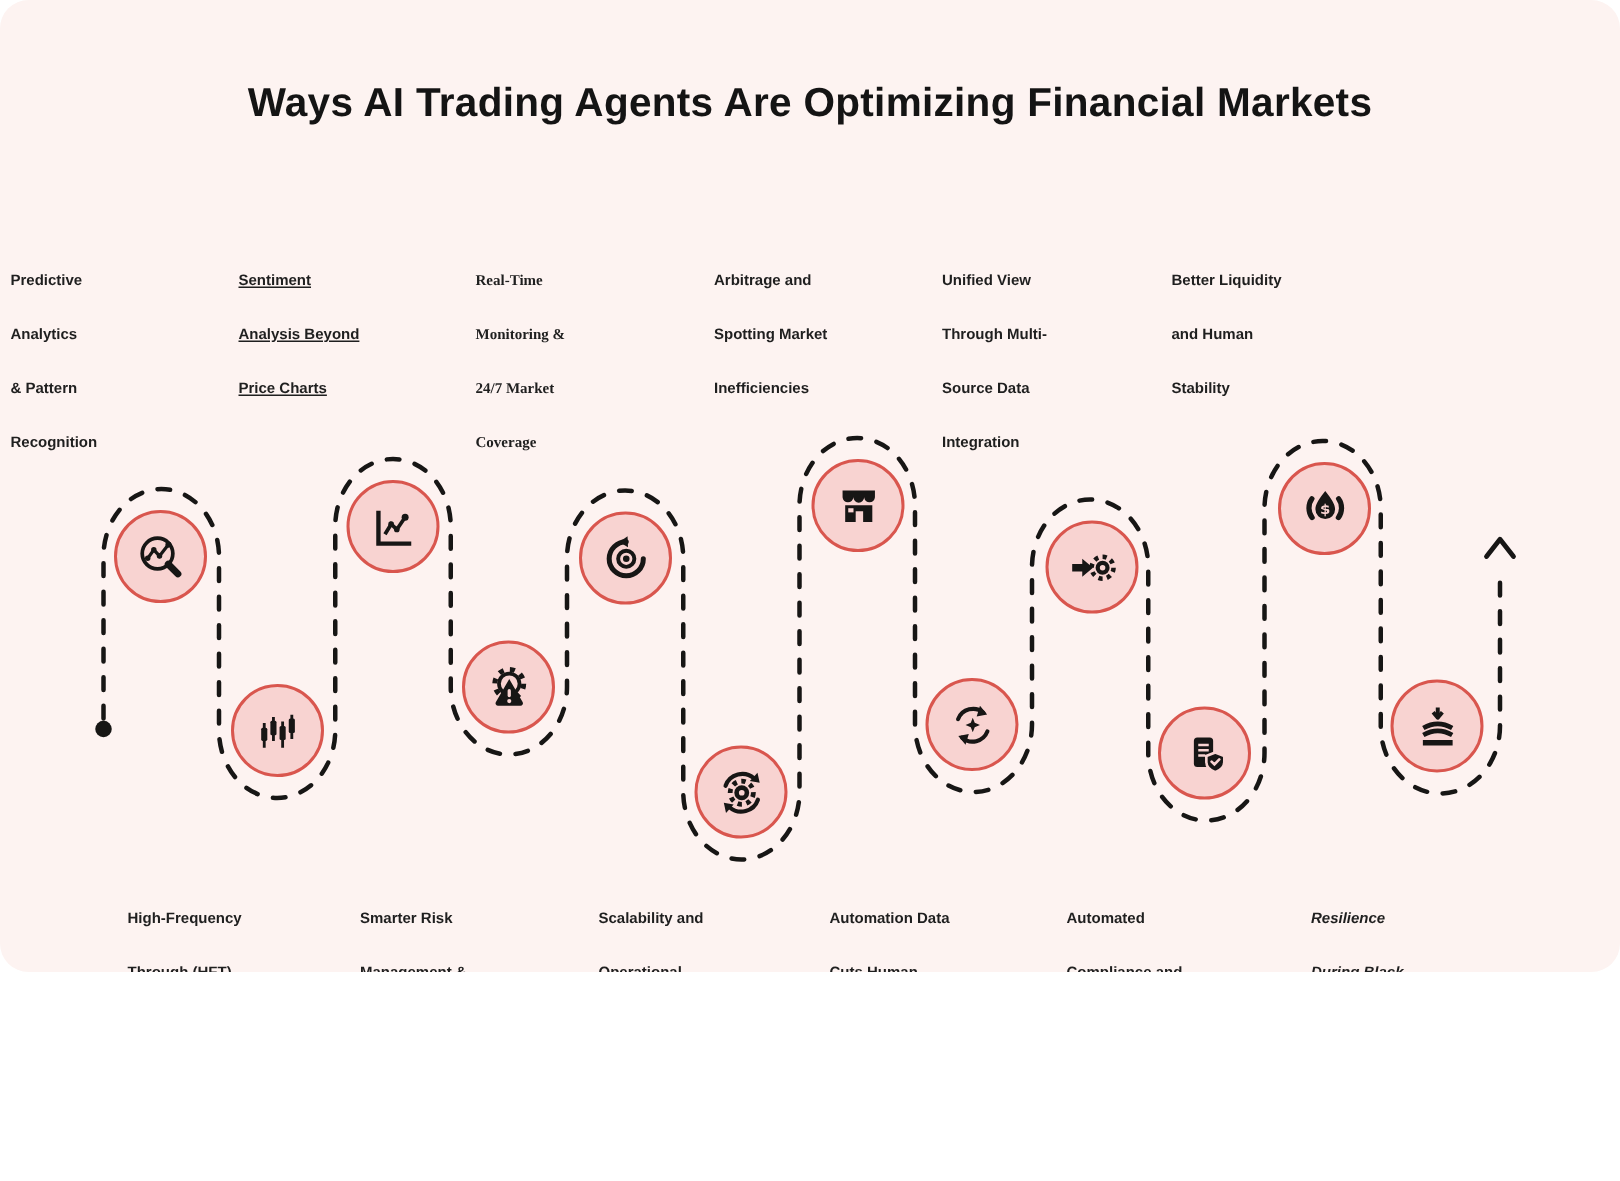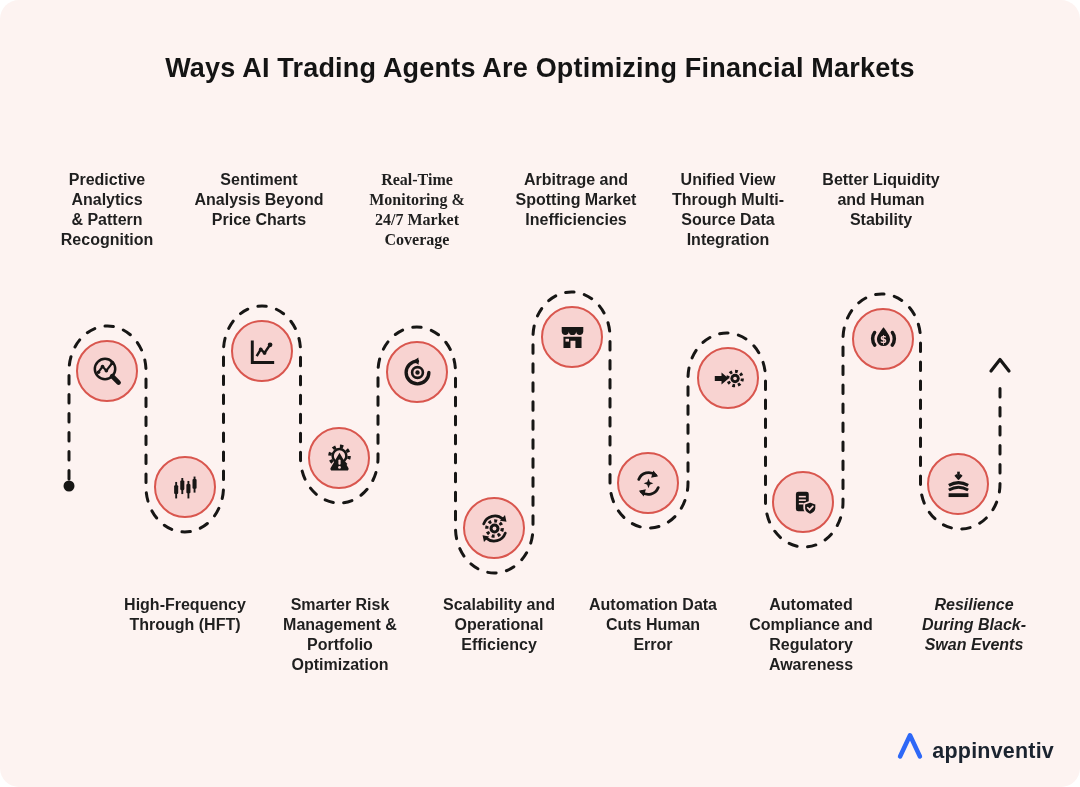--- a/index.html
+++ b/index.html
@@ -1,31 +1,31 @@
 <!DOCTYPE html>
 <html><head>
 <meta charset="utf-8">
 <style>
   html,body{margin:0;padding:0;}
   .stage{
-    position:relative;width:1080px;height:787px;overflow:hidden;
+    position:relative;width:1080px;height:648px;overflow:hidden;
     background:var(--background,#FDF3F1);
     font-family:"Liberation Sans", sans-serif;
     border-radius:19px;
   }
   .title{
     position:absolute;top:53px;left:0;width:100%;margin:0;
     text-align:center;font-size:27px;font-weight:700;
     color:var(--title-text,#141414);letter-spacing:.2px;
   }
   .flow-svg{position:absolute;left:0;top:0;}
   .step-label{
     position:absolute;transform:translateX(-50%);
-    width:200px;text-align:center;white-space:pre-line;
-    font-size:16px;line-height:20px;font-weight:600;
+    width:200px;white-space:pre-line;
+    font-size:10px;line-height:36px;font-weight:600;
     color:var(--label-text,#1F1F1F);
   }
   .node{
     position:absolute;width:62px;height:62px;border-radius:50%;
     box-sizing:border-box;display:flex;align-items:center;justify-content:center;
     background:var(--circle-fill,#F8D3D1);
     border:2px solid var(--circle-border,#D9564E);
   }
   .node .icon{display:flex;align-items:center;justify-content:center;}
   .node .icon svg{width:35px;height:35px;}
@@ -188,21 +188,21 @@
         </span>
       </div>
     </div>
   <div id="labels">
       <div class="step-label" style="left: 107px; top: 170px;">Predictive
 Analytics
 &amp; Pattern
 Recognition</div>
       <div class="step-label" style="left: 185px; top: 595px;">High-Frequency
 Through (HFT)</div>
-      <div class="step-label" style="left: 259px; top: 170px;">Sentiment
+      <div class="step-label" style="left: 259px; top: 170px; text-decoration: underline;">Sentiment
 Analysis Beyond
 Price Charts</div>
       <div class="step-label" style="left: 340px; top: 595px;">Smarter Risk
 Management &amp;
 Portfolio
 Optimization</div>
       <div class="step-label" style="left: 417px; top: 170px; font-family: Liberation Serif, serif;">Real-Time
 Monitoring &amp;
 24/7 Market
 Coverage</div>

